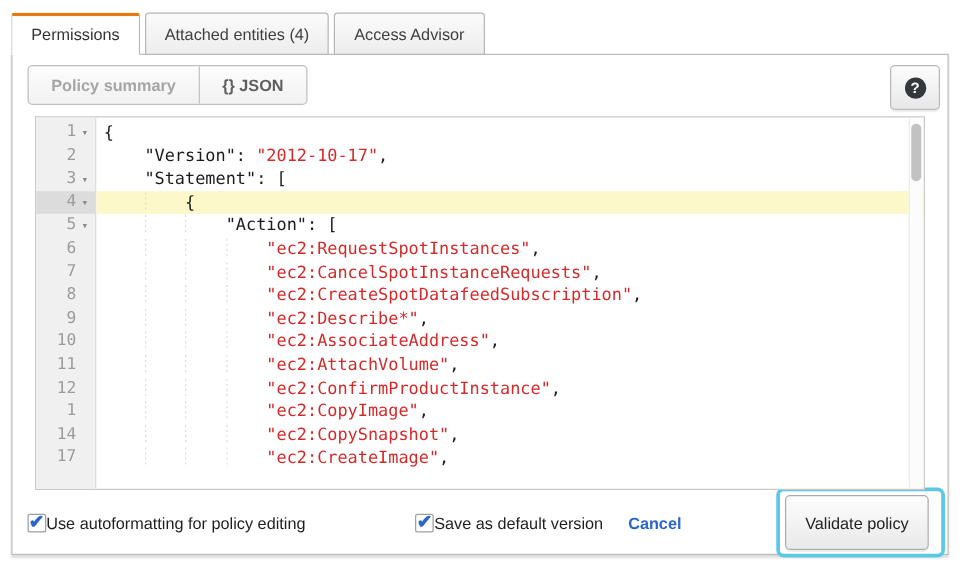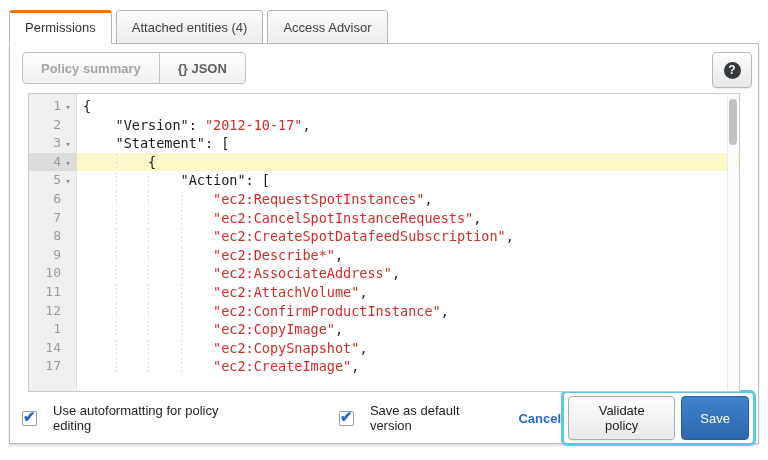--- a/index.html
+++ b/index.html
@@ -67,21 +67,21 @@
     border-left:1px solid #ececec;}
   .scroll-thumb{position:absolute; top:4px; left:1px; width:8px; height:46px; background:#c2c2c2;
     border-radius:4px; cursor:pointer;}
 
   
   .footer{display:flex; align-items:center; margin:0 2px 0 12px; height:52px;}
   .checkline{display:flex; align-items:center; cursor:pointer;}
   .checkbox{width:15px; height:15px; border:1px solid #9f9f9f; border-radius:2px; background:#fff;
     position:relative; flex:0 0 15px;}
   .checkbox .tick{position:absolute; left:0px; top:-4px; color:var(--link); font-size:15px; font-weight:bold;}
-  .checkline .lbl{margin-left:16px; color:#1e1e1e;}
+  .checkline .lbl{color:#1e1e1e;}
   .cb2{margin-left:88px;}
   .cancel{margin-left:20px; color:var(--link); font-weight:bold; text-decoration:none; cursor:pointer;}
   .action-ring{margin-left:auto; border:3px solid var(--focus); border-radius:6px; padding:3px 4px;
     display:flex; align-items:center; background:#fff;}
   .btn{font-family:inherit; font-size:13px; font-weight:normal; border-radius:4px; cursor:pointer; height:44px;}
   .btn-validate{background:linear-gradient(#fdfdfd,#e9e9e9); border:1px solid #ababab; color:#222;
     padding:0 15px; margin-right:6px; box-shadow:0 1px 1px rgba(0,0,0,.08);}
   .btn-save{background:linear-gradient(#3f83cd,#2a67ad); border:1px solid #2b5e96; color:#fff;
     padding:0 18px;}
 </style>
@@ -157,18 +157,17 @@
       </div>
       <div class="checkline cb2">
         <span class="checkbox">
           <span class="tick">✔</span>
         </span>
         <span class="lbl">Save as default version</span>
       </div>
       <a class="cancel">Cancel</a>
       <div class="action-ring">
         <button class="btn btn-validate">Validate policy</button>
-        <button class="btn btn-save">Save</button>
       </div>
     </div>
 
   </div>
 </div>
 
 </body></html>

